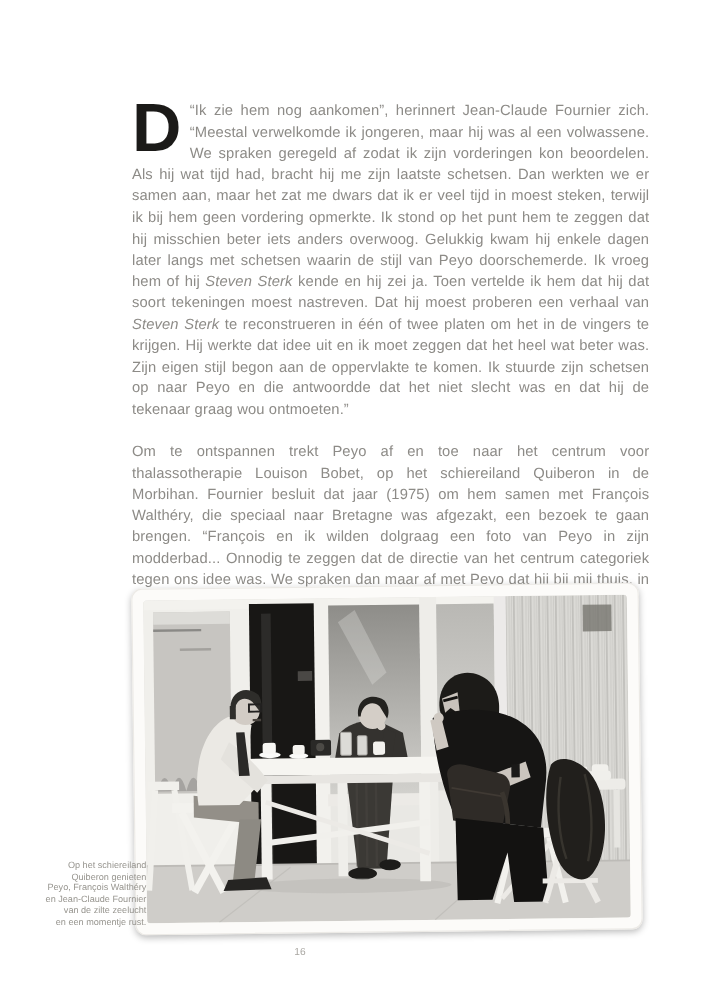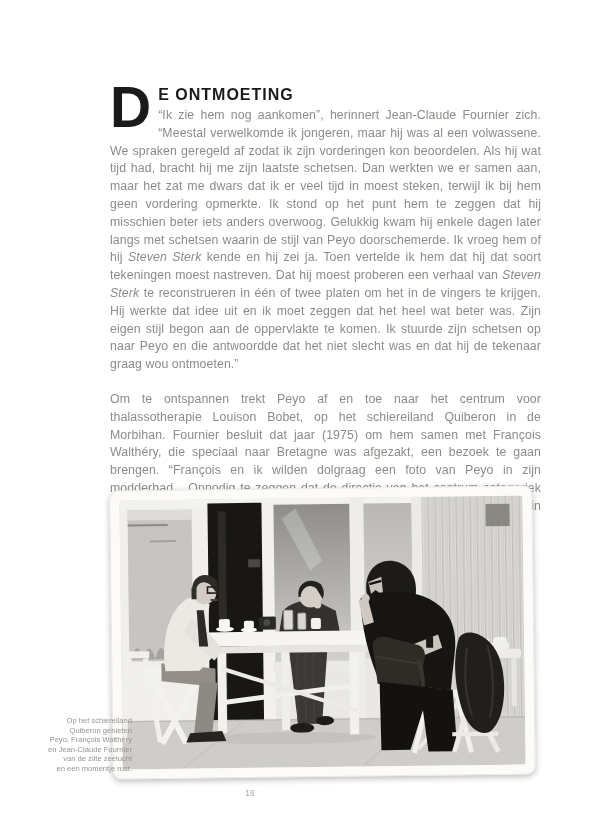--- a/index.html
+++ b/index.html
@@ -32,37 +32,36 @@
     background:#fcfbf9; border-radius:9px; padding:10px;
     transform:rotate(-0.7deg);
     box-shadow:0 2px 6px rgba(0,0,0,0.28), inset 0 0 0 1px #eceae6;
   }
   .photo-inner {
     width:100%; height:100%; border-radius:3px; overflow:hidden;
     background:#e9e8e4;
   }
   .photo-inner svg { display:block; width:100%; height:100%; }
   .caption {
-    position:absolute; left:36px; top:716px; width:96px;
+    position:absolute; left:26px; top:716px; width:96px;
     text-align:right; font-size:7.6px; line-height:9.6px;
     color:#97958f; white-space:pre-line; font-weight:300;
   }
   .page-number {
     position:absolute; left:0; top:788px; width:500px;
     text-align:center; font-size:8.5px; color:#a9a7a2; font-weight:300;
   }
 </style>
 </head>
 <body>
 
 <div id="page">
 
   <div class="article">
     <span class="dropcap">D</span>
-    <h1 class="title">E ONTMOETING</h1>
     <p class="body"><span>“Ik zie hem nog aankomen”, herinnert Jean-Claude Fournier zich. “Meestal verwelkomde ik jongeren, maar hij was al een volwassene. We spraken geregeld af zodat ik zijn vorderingen kon beoordelen. Als hij wat tijd had, bracht hij me zijn laatste schetsen. Dan werkten we er samen aan, maar het zat me dwars dat ik er veel tijd in moest steken, terwijl ik bij hem geen vordering opmerkte. Ik stond op het punt hem te zeggen dat hij misschien beter iets anders overwoog. Gelukkig kwam hij enkele dagen later langs met schetsen waarin de stijl van Peyo doorschemerde. Ik vroeg hem of hij </span><i>Steven Sterk</i><span> kende en hij zei ja. Toen vertelde ik hem dat hij dat soort tekeningen moest nastreven. Dat hij moest proberen een verhaal van </span><i>Steven Sterk</i><span> te reconstrueren in één of twee platen om het in de vingers te krijgen. Hij werkte dat idee uit en ik moet zeggen dat het heel wat beter was. Zijn eigen stijl begon aan de oppervlakte te komen. Ik stuurde zijn schetsen op naar Peyo en die antwoordde dat het niet slecht was en dat hij de tekenaar graag wou ontmoeten.”</span></p>
     <p class="body">Om te ontspannen trekt Peyo af en toe naar het centrum voor thalassotherapie Louison Bobet, op het schiereiland Quiberon in de Morbihan. Fournier besluit dat jaar (1975) om hem samen met François Walthéry, die speciaal naar Bretagne was afgezakt, een bezoek te gaan brengen. “François en ik wilden dolgraag een foto van Peyo in zijn modderbad... Onnodig te zeggen dat de directie van het centrum categoriek tegen ons idee was. We spraken dan maar af met Peyo dat hij bij mij thuis, in Rennes, langs zou komen en dat we hem aan Blesteau zouden voorstellen.”</p>
   </div>
 
   <figure class="photo-figure">
     <div class="photo-inner">
       <svg viewBox="0 0 403 267" preserveAspectRatio="none">
         <defs>
           <linearGradient id="glass" x1="0" y1="0" x2="0" y2="1">
             <stop offset="0" stop-color="#8e8d89"></stop>

